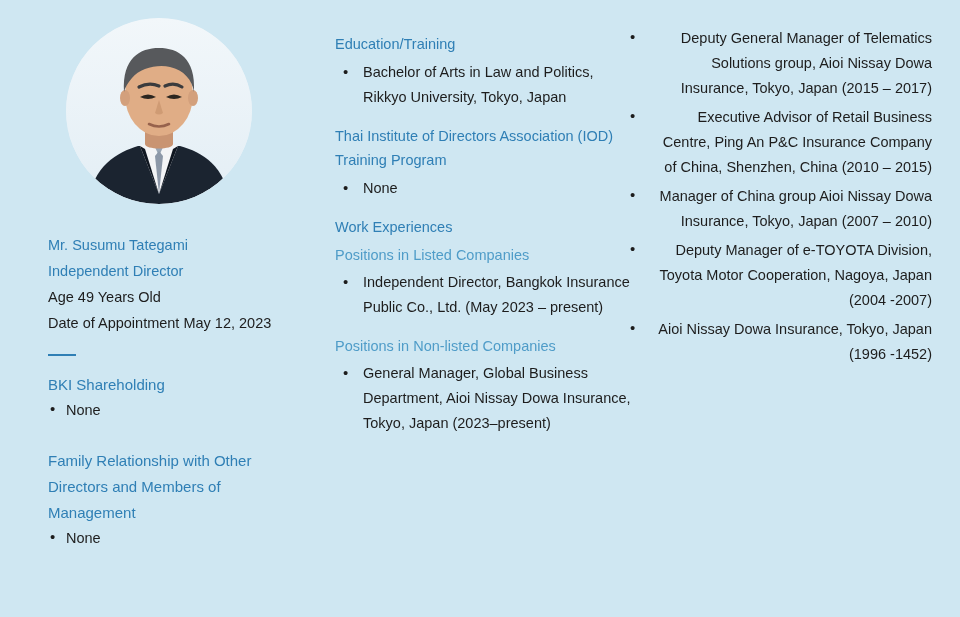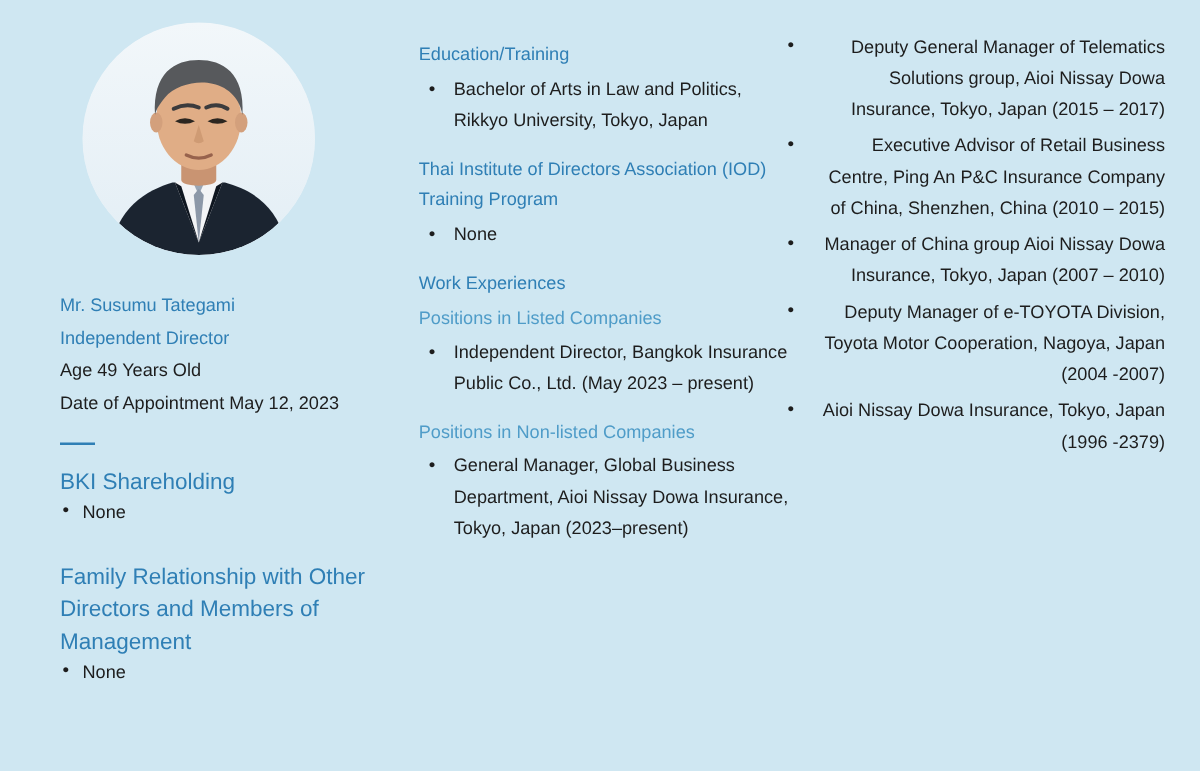--- a/index.html
+++ b/index.html
@@ -59,21 +59,21 @@
     line-height: 26px;
   }
   .rule {
     width: 28px;
     height: 2px;
     background: #2f7fb5;
     margin: 18px 0 16px 0;
   }
   .blue-head {
     color: #2f7fb5;
-    font-size: 18px;
+    font-size: 15px;
     line-height: 26px;
     margin-top: 0;
   }
   .gap-lg { height: 24px; }
   ul.bul {
     list-style: none;
     margin: 0;
     padding: 0;
   }
   ul.bul > li {
@@ -258,17 +258,17 @@
       <li>General Manager, Global Business Department, Aioi Nissay Dowa Insurance, Tokyo, Japan (2023–present)</li>
     </ul>
   </div>
 
   <div class="col3">
     <ul class="bul3">
       <li>Deputy General Manager of Telematics Solutions group, Aioi Nissay Dowa Insurance, Tokyo, Japan (2015 – 2017)</li>
       <li>Executive Advisor of Retail Business Centre, Ping An P&amp;C Insurance Company of China, Shenzhen, China (2010 – 2015)</li>
       <li>Manager of China group Aioi Nissay Dowa Insurance, Tokyo, Japan (2007 – 2010)</li>
       <li>Deputy Manager of e-TOYOTA Division, Toyota Motor Cooperation, Nagoya, Japan (2004 -2007)</li>
-      <li>Aioi Nissay Dowa Insurance, Tokyo, Japan (1996 -2379)</li>
+      <li>Aioi Nissay Dowa Insurance, Tokyo, Japan (1996 -1452)</li>
     </ul>
   </div>
 
 </div>
 
 </body></html>

